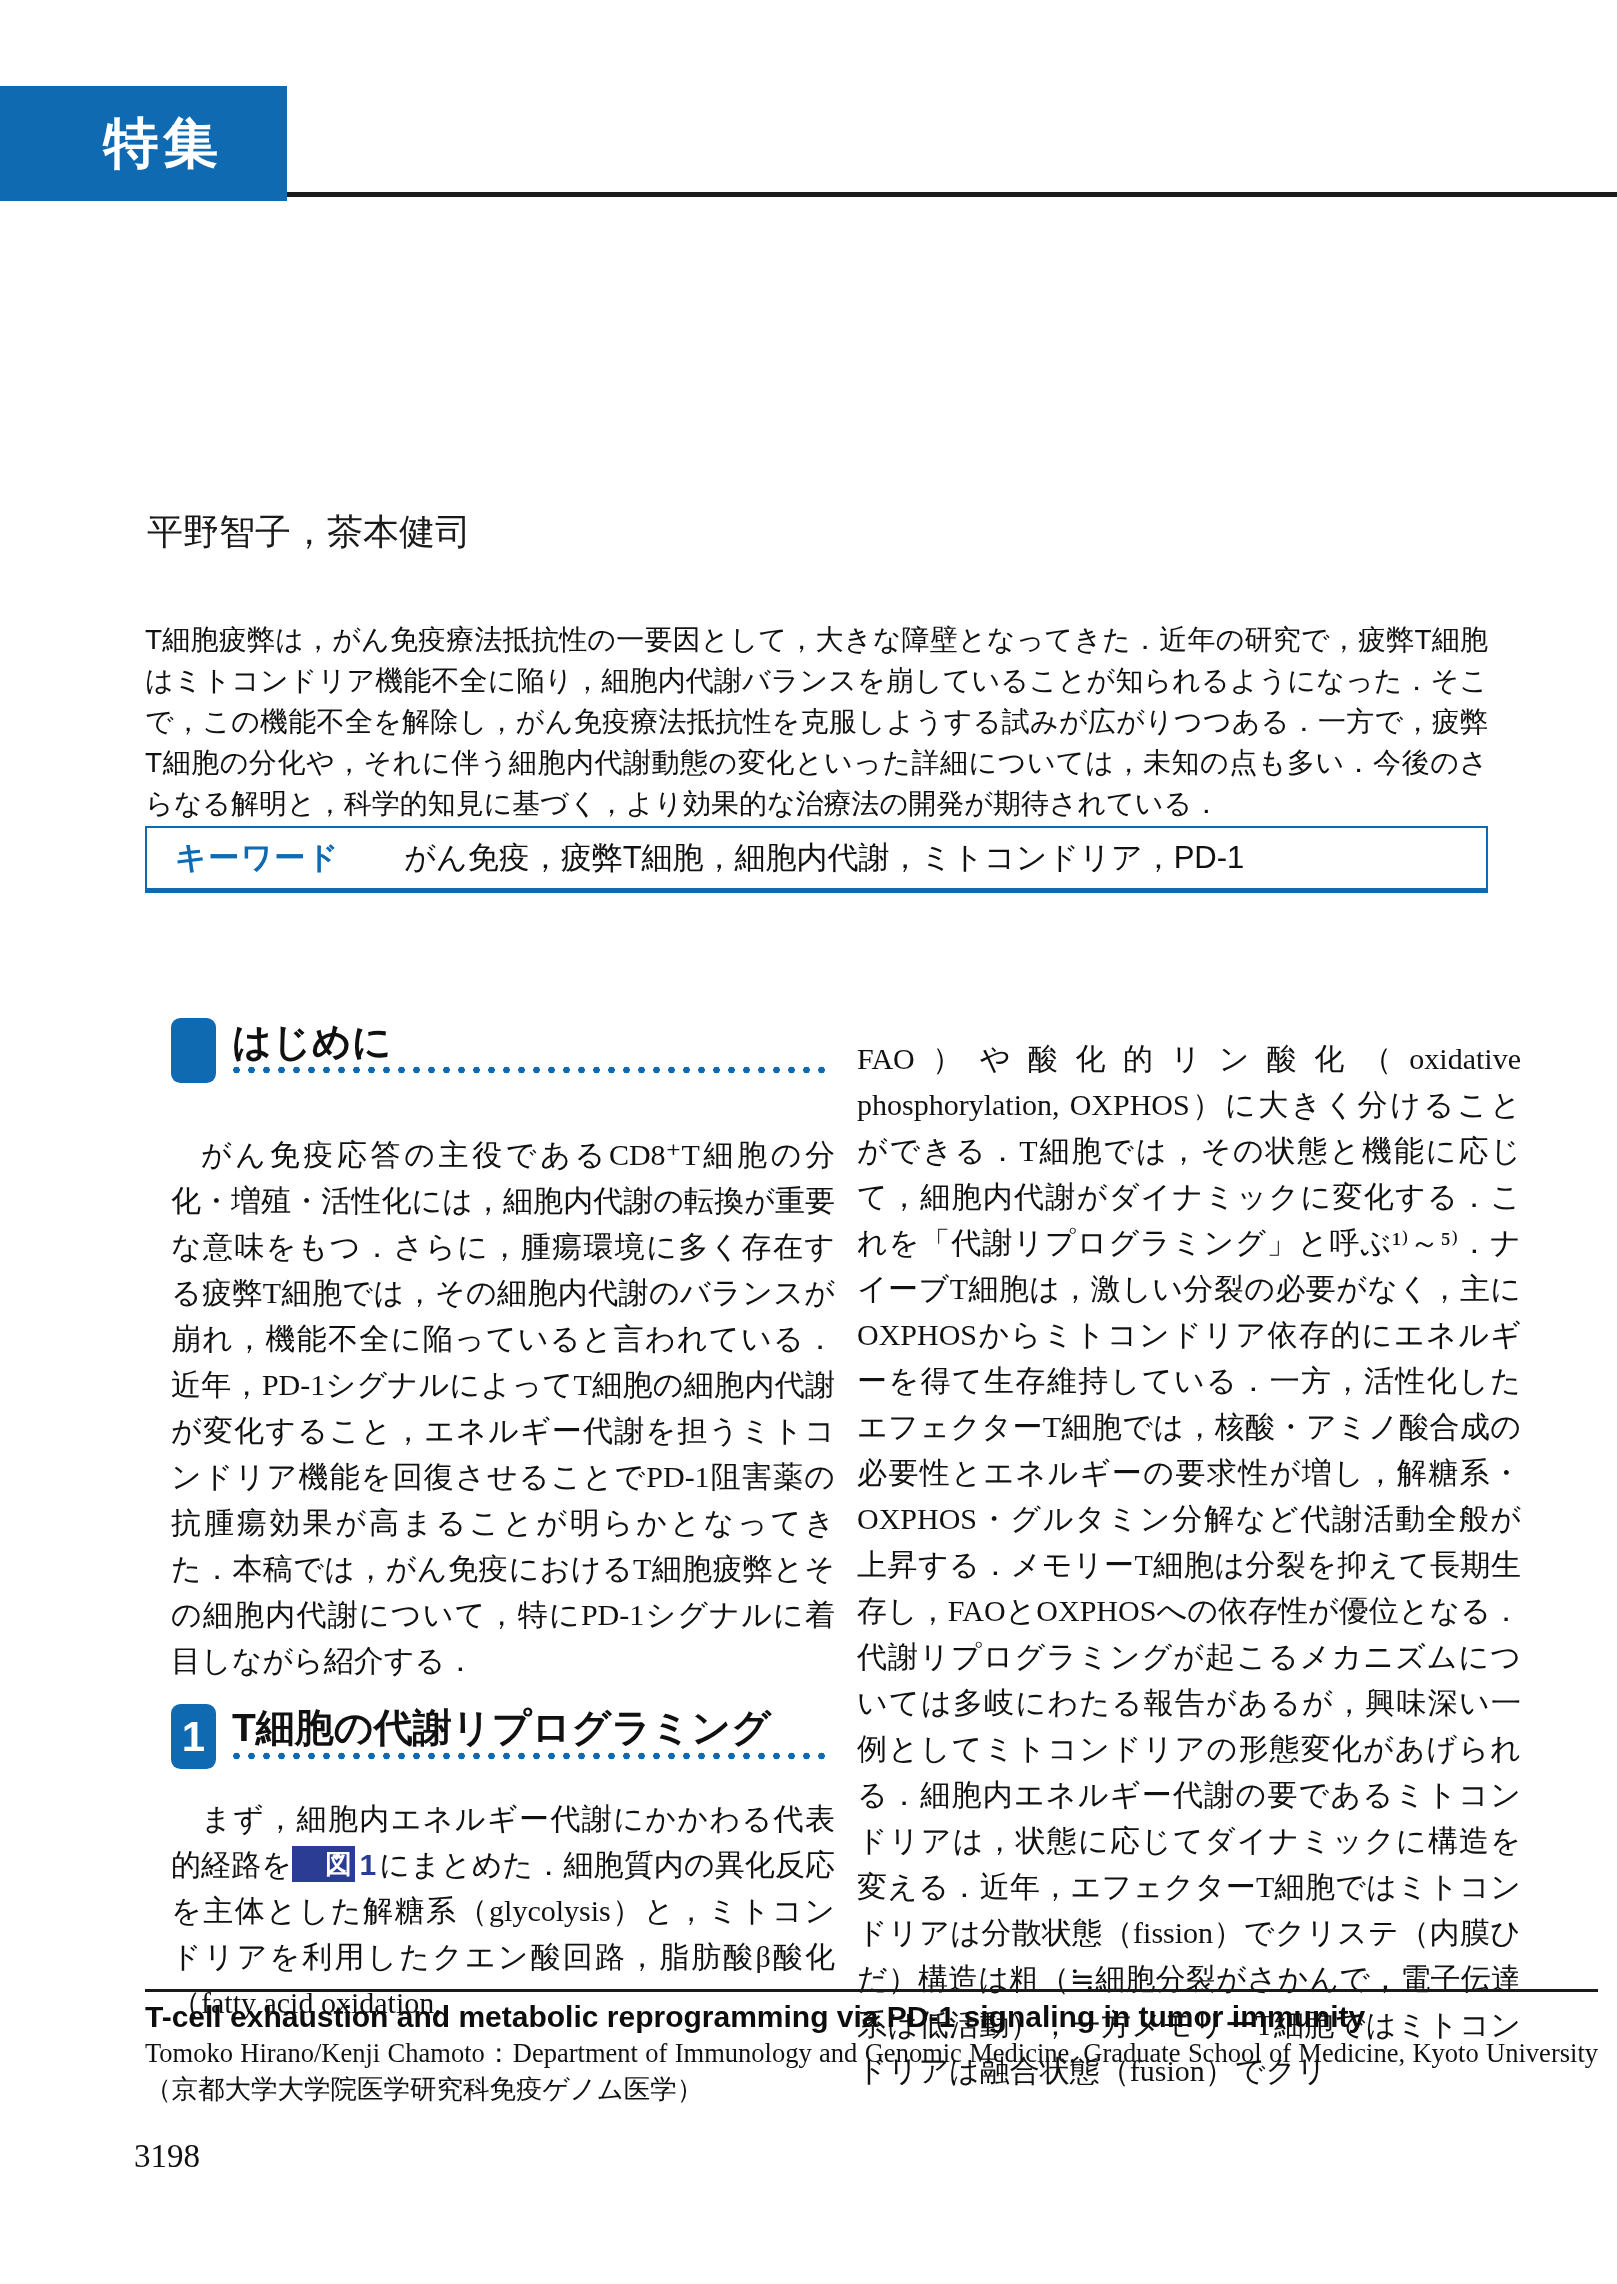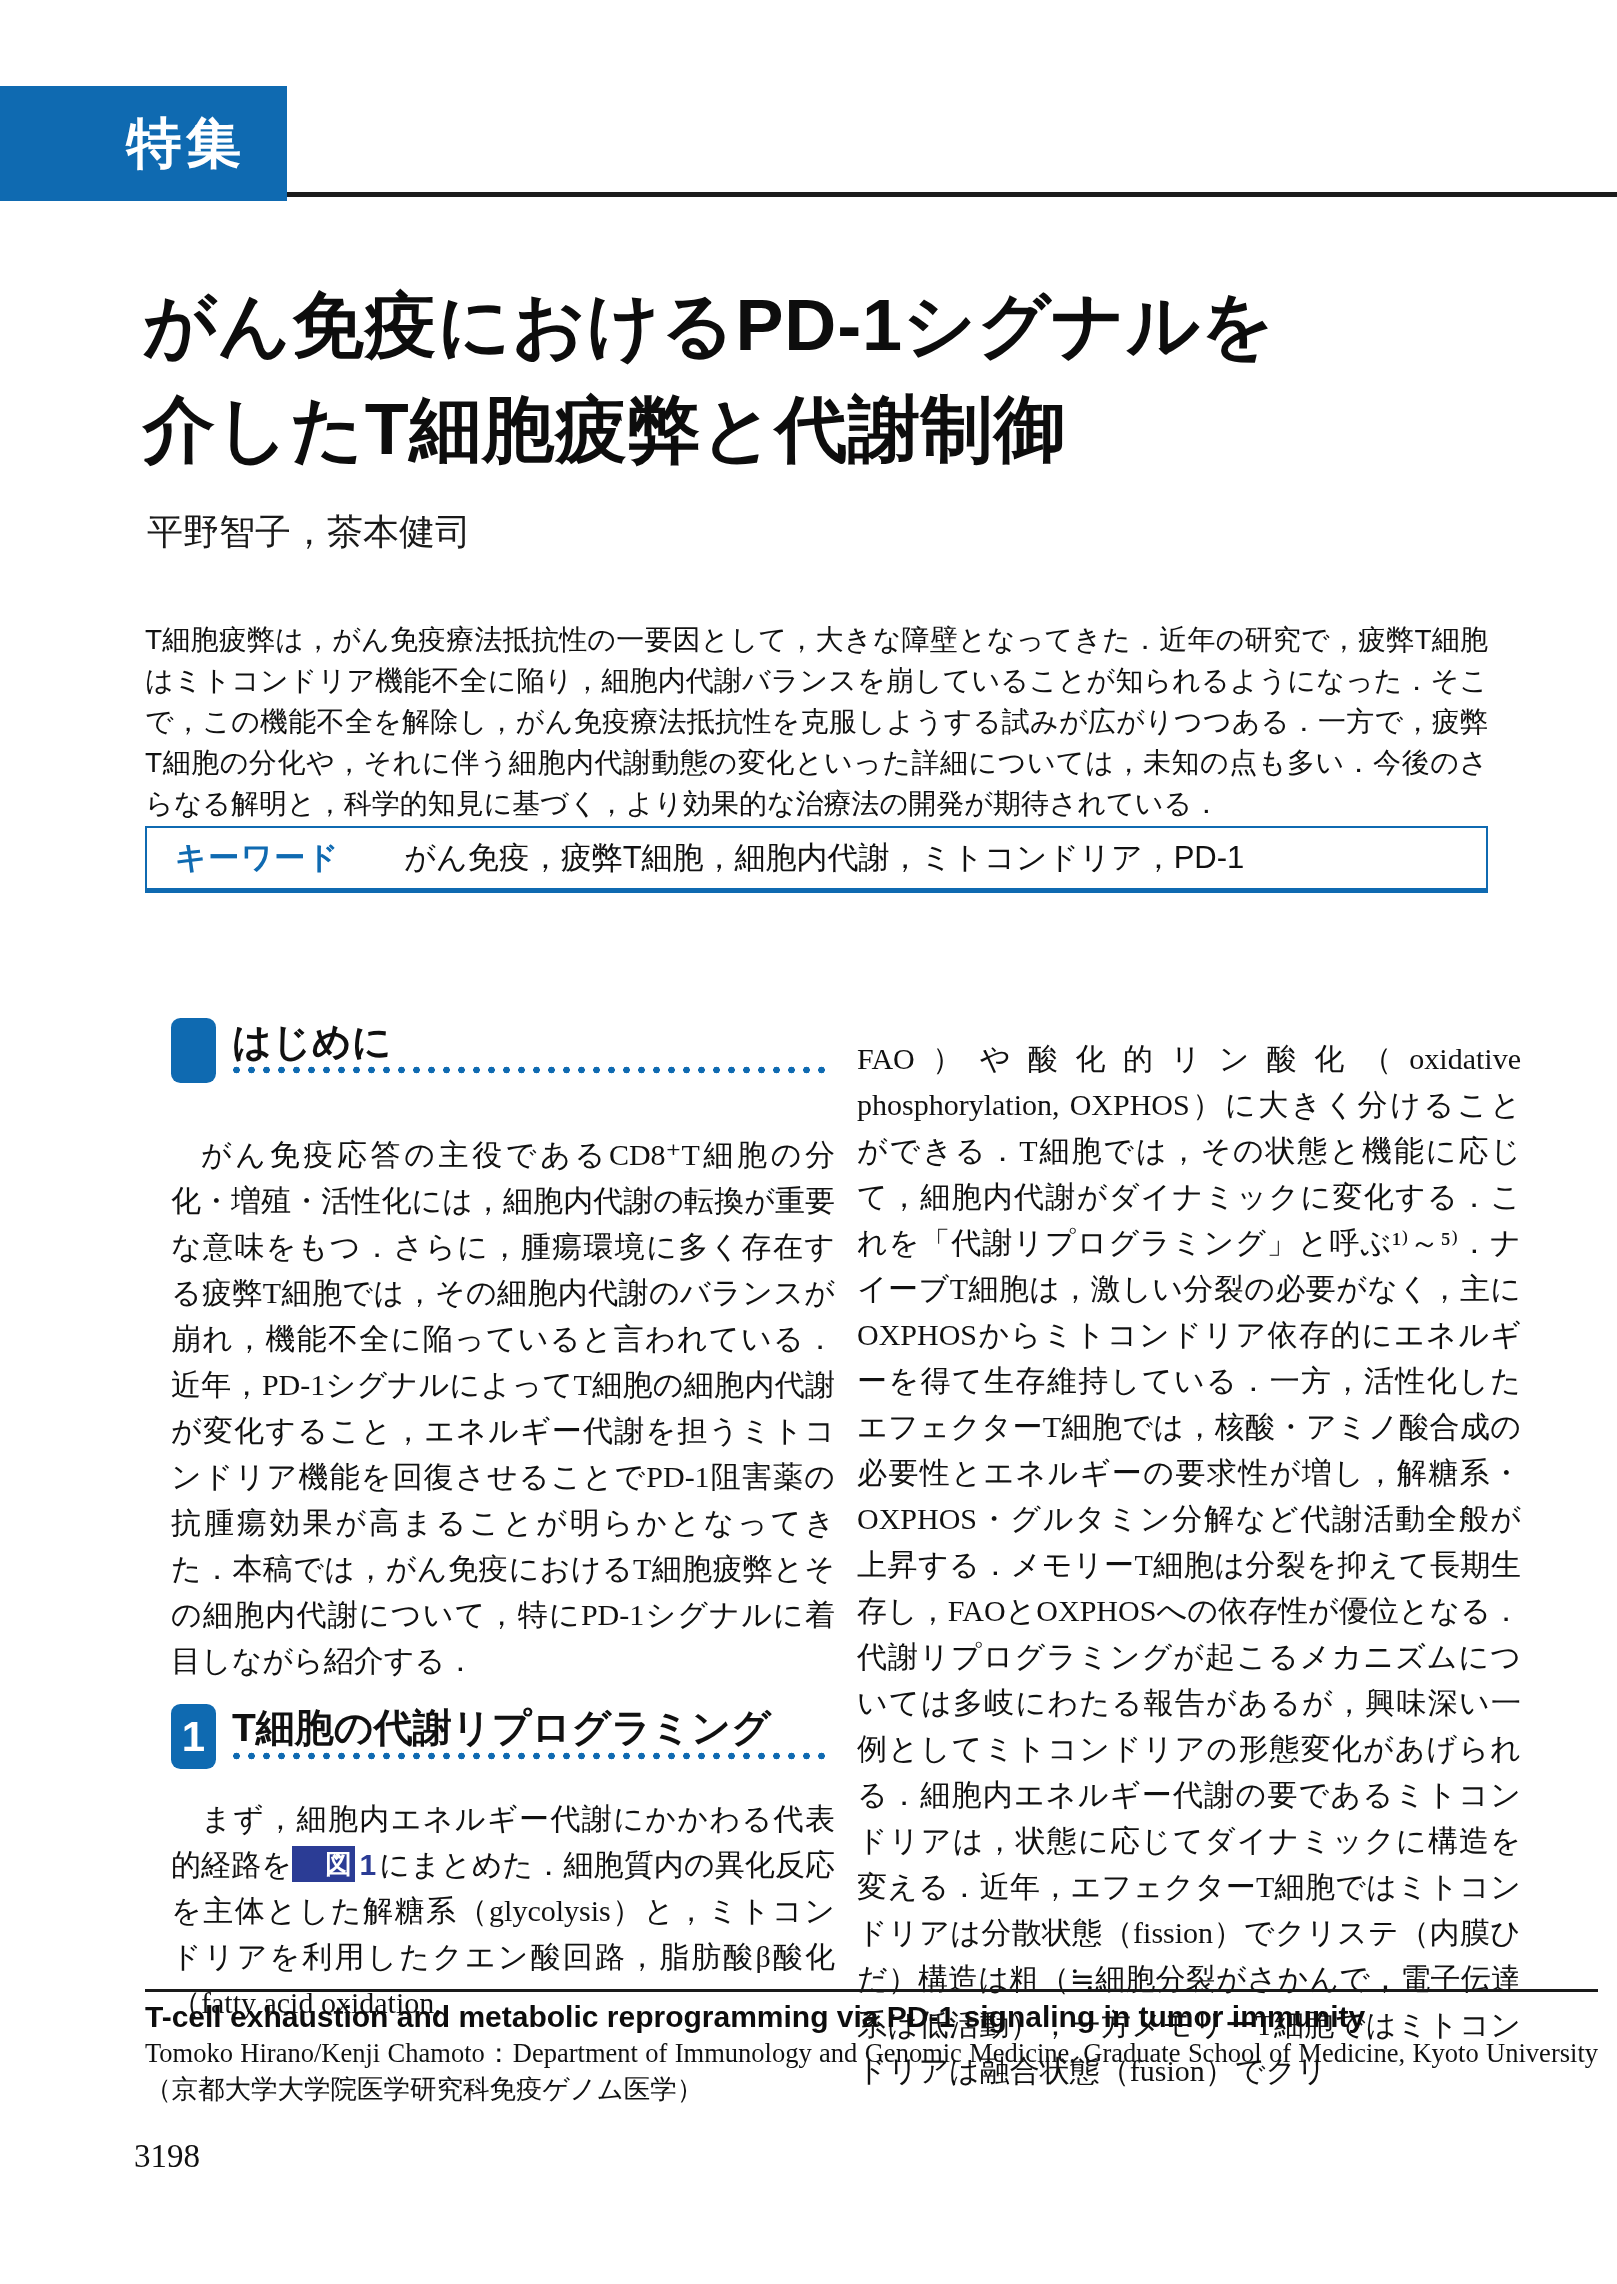--- a/index.html
+++ b/index.html
@@ -1,21 +1,21 @@
 <!DOCTYPE html>
 <html lang="ja" style="--blue: #0f6ab1; --figblue: #2b3c95;font-size:12.5px"><head>
 <meta charset="utf-8">
 <style>
   html,body{margin:0;padding:0;background:#ffffff;}
   .page{position:relative;width:1618px;height:2284px;background:#ffffff;overflow:hidden;
         font-family:"Liberation Sans","DejaVu Sans",sans-serif;color:#1a1a1a;}
 
   
   .feature-box{position:absolute;left:0;top:86px;width:287px;height:115px;background:var(--blue);
-               display:flex;align-items:center;justify-content:flex-end;padding-right:41px;box-sizing:border-box;}
+               display:flex;align-items:center;justify-content:flex-end;padding-right:64px;box-sizing:border-box;}
   .feature-label{color:#ffffff;font-size:55px;font-weight:bold;letter-spacing:4.7px;}
   .feature-title{position:absolute;left:309px;top:125px;font-size:44px;font-weight:bold;color:#6e6e6e;white-space:nowrap;}
   .header-rule{position:absolute;left:287px;top:192px;width:1331px;height:4.7px;background:#1c1c1c;}
 
   
   .article-title{position:absolute;left:143px;top:273px;margin:0;font-size:72px;line-height:104px;
                  font-weight:bold;color:#0d0d0d;letter-spacing:0.8px;}
   .authors{position:absolute;left:147px;top:508px;font-size:36px;color:#1a1a1a;text-align:center;}
 
   
@@ -64,21 +64,20 @@
 </head>
 <body>
 
 <div class="page">
 
   <div class="feature-box">
     <span class="feature-label">特集</span>
   </div>
   <div class="header-rule"></div>
 
-  <h1 class="article-title"><span>がん免疫におけるPD-1シグナルを</span><br><span>介したT細胞疲弊と代謝制御</span></h1>
   <div class="authors">平野智子，茶本健司</div>
 
   <div class="abstract">T細胞疲弊は，がん免疫療法抵抗性の一要因として，大きな障壁となってきた．近年の研究で，疲弊T細胞はミトコンドリア機能不全に陥り，細胞内代謝バランスを崩していることが知られるようになった．そこで，この機能不全を解除し，がん免疫療法抵抗性を克服しようする試みが広がりつつある．一方で，疲弊T細胞の分化や，それに伴う細胞内代謝動態の変化といった詳細については，未知の点も多い．今後のさらなる解明と，科学的知見に基づく，より効果的な治療法の開発が期待されている．</div>
 
   <div class="keywords">
     <span class="kw-label">キーワード</span>
     <span class="kw-text">がん免疫，疲弊T細胞，細胞内代謝，ミトコンドリア，PD-1</span>
   </div>
 
   <div class="col col-left">

